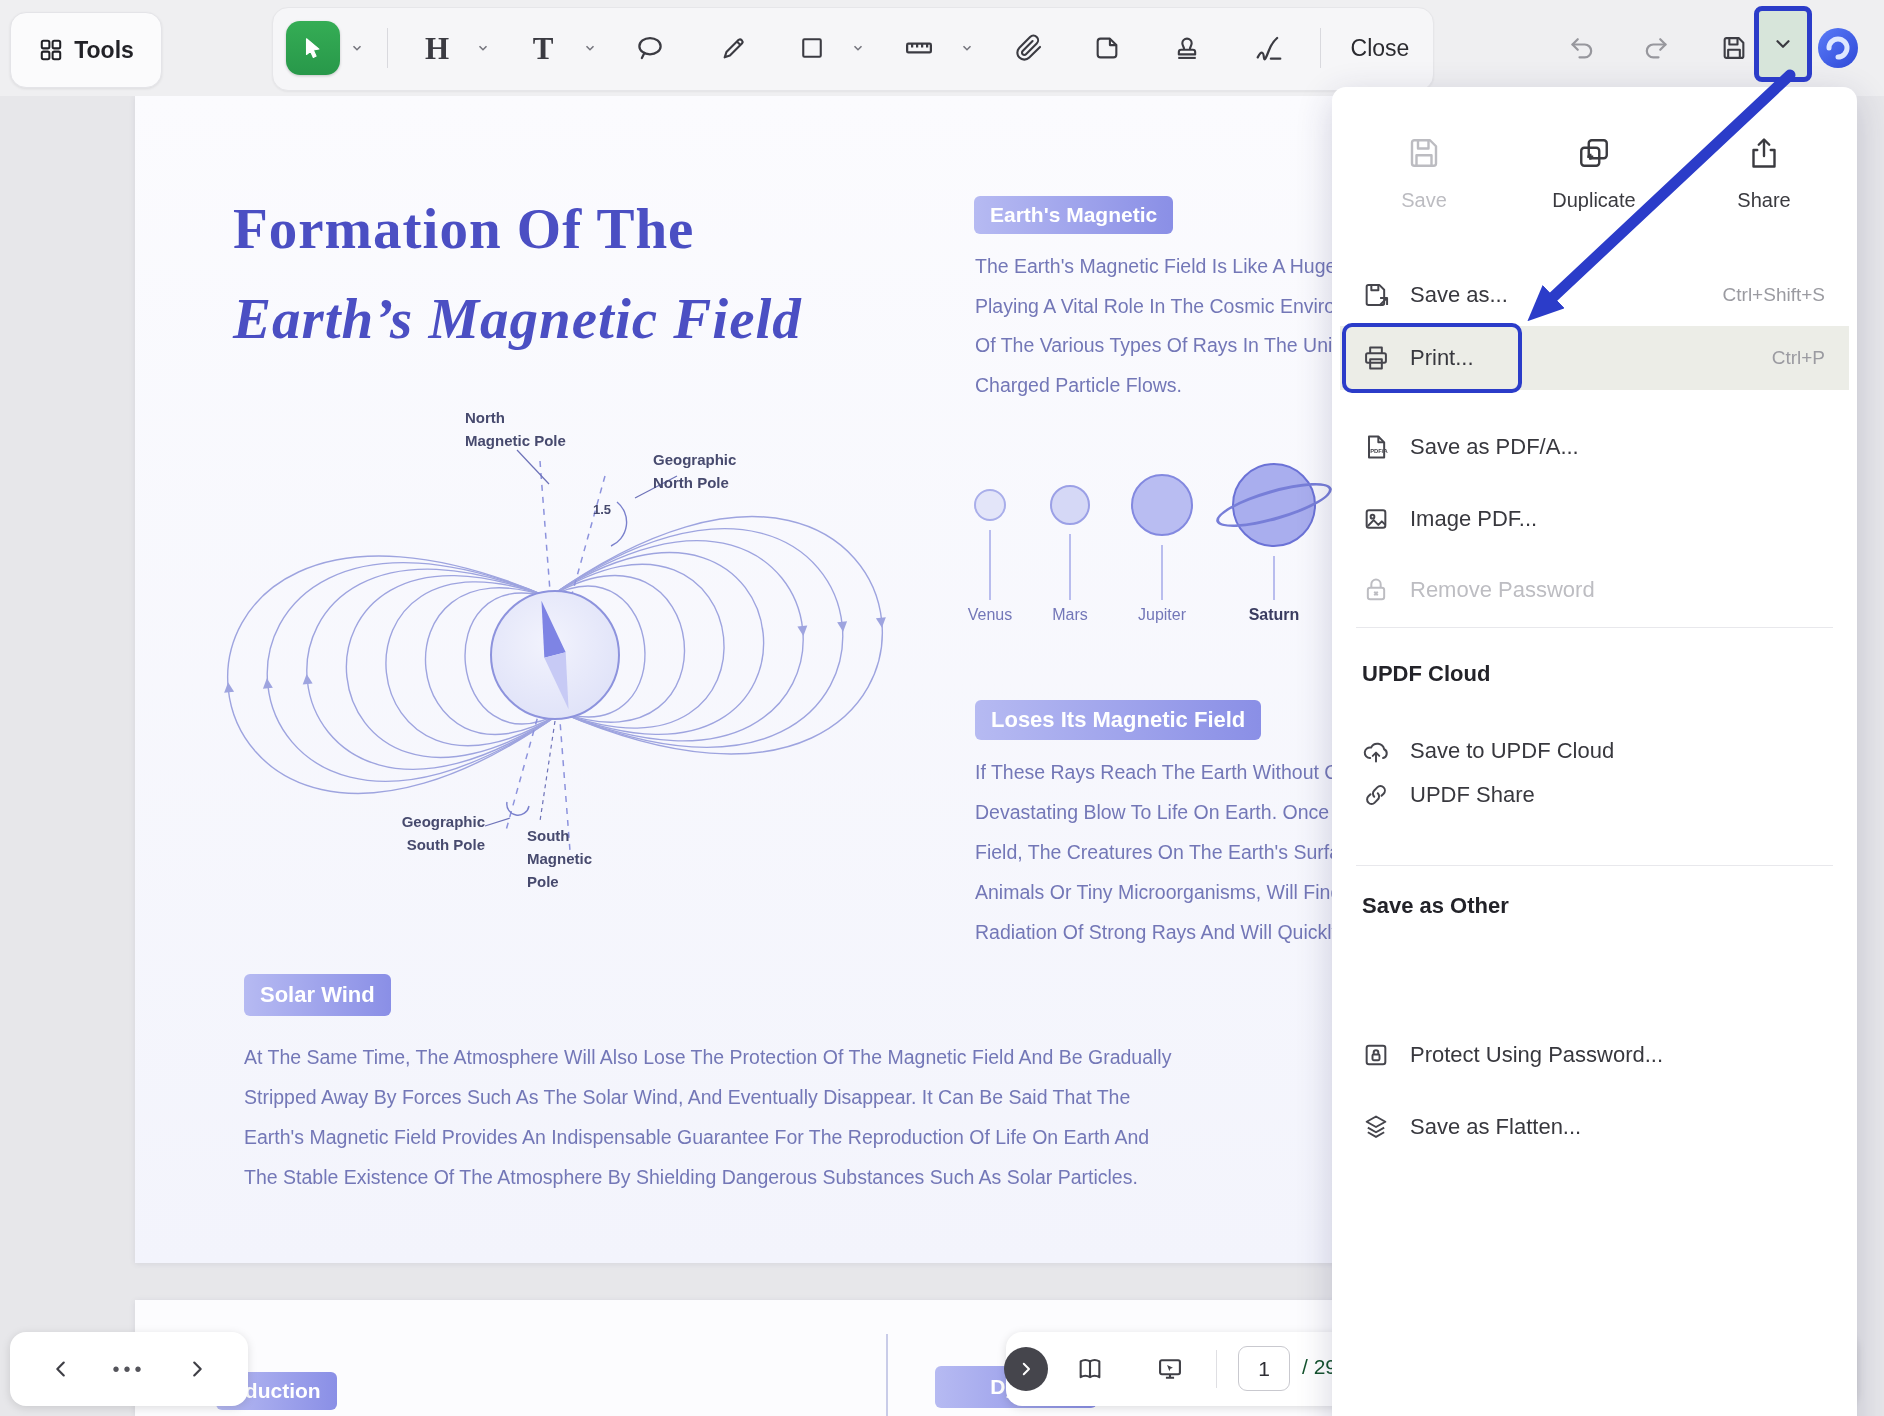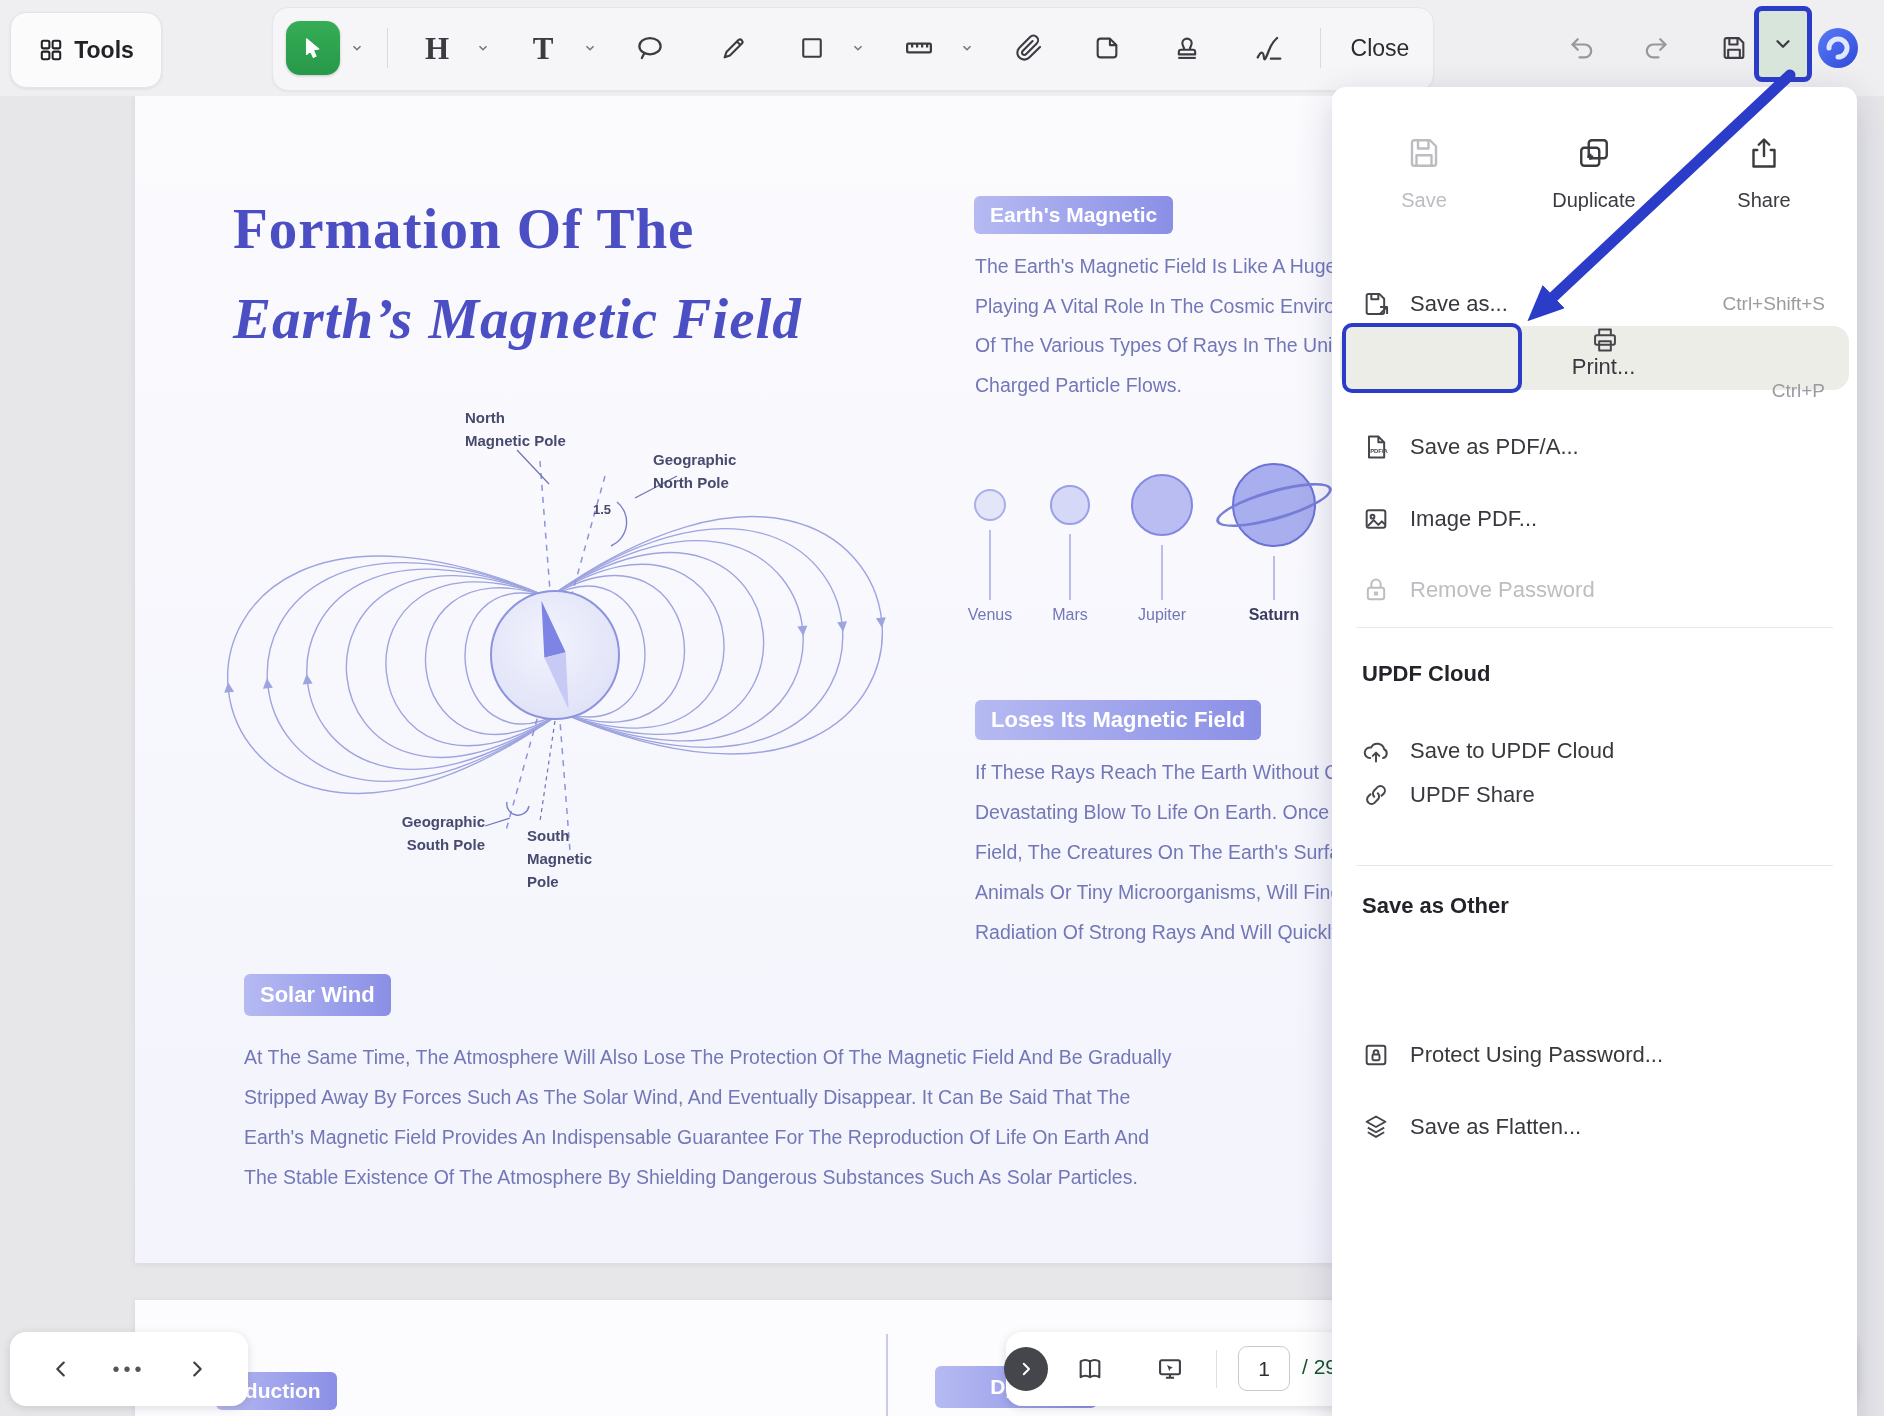--- a/index.html
+++ b/index.html
@@ -61,21 +61,21 @@
         box-shadow:0 10px 36px rgba(40,40,90,.20);z-index:50;}
   .mtop{position:absolute;top:48px;width:130px;text-align:center;color:#3a3a3f;}
   .mtop svg{margin:0 auto;}
   .mtop .mtl{display:block;margin-top:18px;font-size:20px;}
   .mtop.disabled{color:#bcbcc1;}
   .mrow{position:absolute;left:8px;width:509px;height:64px;display:flex;align-items:center;}
   .mrow .mi{margin-left:20px;width:32px;height:32px;color:#45454c;display:flex;align-items:center;justify-content:center;}
   .mrow .ml{margin-left:18px;font-size:22px;color:#38383e;}
   .mrow .ms{margin-left:auto;margin-right:24px;font-size:19px;color:#9b9ba1;}
   .mrow.disabled .ml,.mrow.disabled .mi{color:#bdbdc2;}
-  .mrow.hl{background:#ecede7;border-radius:16px;flex-direction:column;}
+  .mrow.hl{background:#ecede7;border-radius:0;}
   .msec{position:absolute;left:30px;font-weight:bold;font-size:22px;color:#232329;}
   .mdiv{position:absolute;left:24px;width:477px;height:1px;background:#e8e8ec;}
   .print-box{position:absolute;left:10px;top:236px;width:180px;height:70px;border:4px solid #2b3cc9;
              border-radius:10px;box-sizing:border-box;z-index:5;pointer-events:none;}
 
   
   .bpanel{position:absolute;background:#ffffff;border-radius:16px;box-shadow:0 2px 10px rgba(0,0,0,.13);z-index:30;}
   .bpanel-left{left:10px;top:1332px;width:238px;height:74px;display:flex;align-items:center;justify-content:space-evenly;color:#3f3f46;}
   .dots{font-size:20px;letter-spacing:4px;color:#54545b;}
   .bpanel-right{left:1006px;top:1332px;width:851px;height:74px;}
@@ -398,21 +398,21 @@
   </div>
   <div class="mtop" style="left:367px;">
     <svg width="36" height="36" viewBox="0 0 24 24" fill="none" stroke="currentColor" stroke-width="1.6" stroke-linecap="round" stroke-linejoin="round">
       <path d="M7.5 10H5v11h14V10h-2.5"></path>
         <path d="M12 14V3.5"></path>
         <path d="M8.5 6.5 12 3l3.5 3.5"></path>
     </svg>
     <span class="mtl">Share</span>
   </div>
 
-  <div class="mrow" style="top:185px;">
+  <div class="mrow" style="top:176px;">
     <span class="mi">
       <svg width="28" height="28" viewBox="0 0 24 24" fill="none" stroke="currentColor" stroke-width="1.7" stroke-linejoin="round">
         <path d="M4 5a1.5 1.5 0 0 1 1.5-1.5H15L19 7.5V19a1.5 1.5 0 0 1-1.5 1.5h-12A1.5 1.5 0 0 1 4 19Z"></path>
           <path d="M8 3.5V8h6V3.5"></path>
           <path d="M15 21l6.5-6.5M21.5 20.5v-6h-6"></path>
       </svg>
     </span>
     <span class="ml">Save as...</span>
     <span class="ms">Ctrl+Shift+S</span>
   </div>

